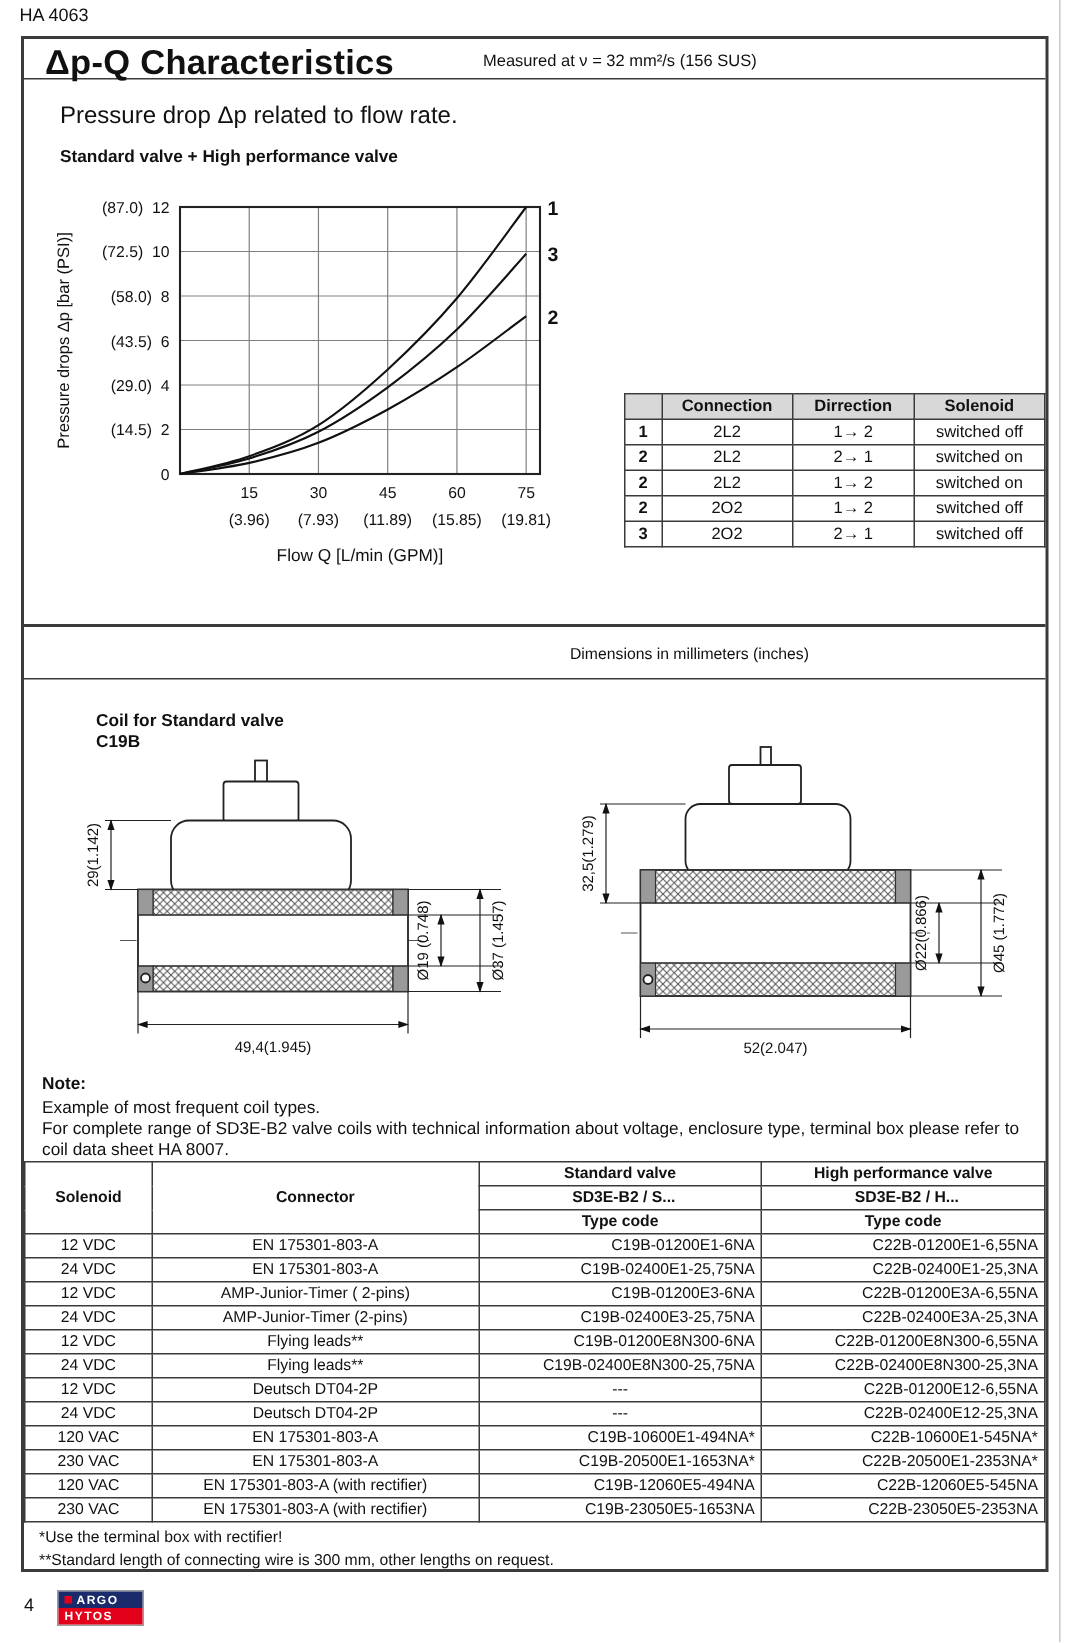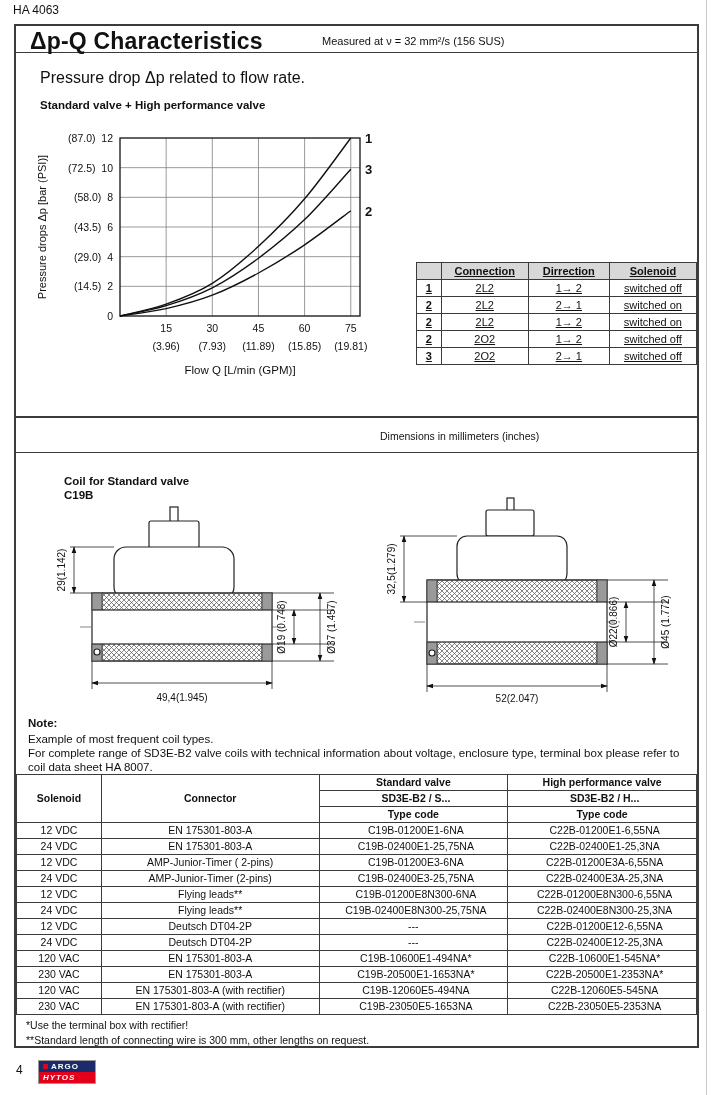--- a/index.html
+++ b/index.html
@@ -14,21 +14,21 @@
   
   .sec1-head { position:absolute; left:0; top:0; width:100%; height:27px; border-bottom:1px solid #3b3b3b; }
   .sec1-title { position:absolute; left:14px; top:2px; font-size:23px; font-weight:bold; letter-spacing:0.2px; }
   .measured { position:absolute; left:306px; top:9px; font-size:11px; }
   .intro { position:absolute; left:24px; top:43px; font-size:16px; }
   .chart-heading { position:absolute; left:24px; top:73px; font-size:11.5px; font-weight:bold; }
   #chart { position:absolute; left:18px; top:94px; width:362px; height:292px; }
 
   table { border-collapse:collapse; }
   .curve-table { position:absolute; left:400px; top:236px; font-size:11px; }
-  .curve-table th, .curve-table td { border:1px solid #3b3b3b; padding:2px 4px; text-align:center; height:16px;text-decoration:underline; }
+  .curve-table th, .curve-table td { border:1px solid #3b3b3b; padding:2px 4px; text-align:center; height:16px; }
   .curve-table th { background:#d8d8d8; font-weight:bold; }
   .curve-table tbody td:first-child { font-weight:bold; }
 
   
   .sec2-divider { position:absolute; left:0; top:390px; width:100%; height:2px; background:#3b3b3b; }
   .sec2-title { position:absolute; left:26px; top:397px; font-size:16px; font-weight:bold; }
   .dims-note { position:absolute; left:364px; top:404px; font-size:10.5px; }
   .sec2-rule { position:absolute; left:0; top:426px; width:100%; height:1px; background:#3b3b3b; }
 
   .coil-label { position:absolute; font-size:11.5px; font-weight:bold; line-height:14px; }
@@ -45,32 +45,32 @@
   .thin { stroke:#333; stroke-width:0.8; }
   .dimtxt { font-size:10px; fill:#111; }
 
   .note-block { position:absolute; left:12px; top:690px; width:662px; font-size:11.5px; line-height:14px; }
   .note-label { font-weight:bold; margin-bottom:2px; }
 
   .type-table { position:absolute; left:0; top:748px; width:100%; font-size:10.5px; }
   .type-table th, .type-table td { border:1px solid #3b3b3b; padding:1px 4px; height:14px; line-height:13px; text-align:center; }
   .type-table thead th { font-weight:bold; }
   .type-table th.lft { text-align:center; padding-left:9px; }
-  .type-table td:nth-child(3), .type-table td:nth-child(4) { text-align:center; padding-left:9px; }
+  .type-table td:nth-child(3), .type-table td:nth-child(4) { text-align:right; padding-left:9px; }
   .type-table td.c { text-align:center; padding-left:4px; }
 
   .footnote { position:absolute; left:10px; font-size:10.5px; }
   .fn1 { top:993px; }
   .fn2 { top:1008px; }
 
   .footer-pageno { position:absolute; left:16px; top:1063px; font-size:12px; }
   .logo { position:absolute; left:38px; top:1060px; width:58px; border:1px solid #9a9a9a; }
   .logo-top { background:#1b2a6b; color:#fff; font-size:8px; font-weight:bold; display:flex; align-items:center; gap:3px; padding:1px 4px; letter-spacing:1px; }
   .logo-sq { width:5px; height:5px; background:#e2001a; display:inline-block; }
-  .logo-bottom { background:#e2001a; color:#fff; font-size:8px; font-weight:bold; padding:1px 4px; letter-spacing:1px;font-style:italic; }
+  .logo-bottom { background:#e2001a; color:#fff; font-size:8px; font-weight:bold; padding:1px 4px; letter-spacing:1px; }
 </style>
 </head>
 <body>
 
 <div class="page">
   <div class="doc-number">HA 4063</div>
   <div class="page-edge"></div>
 
   <div class="main-box">
 

